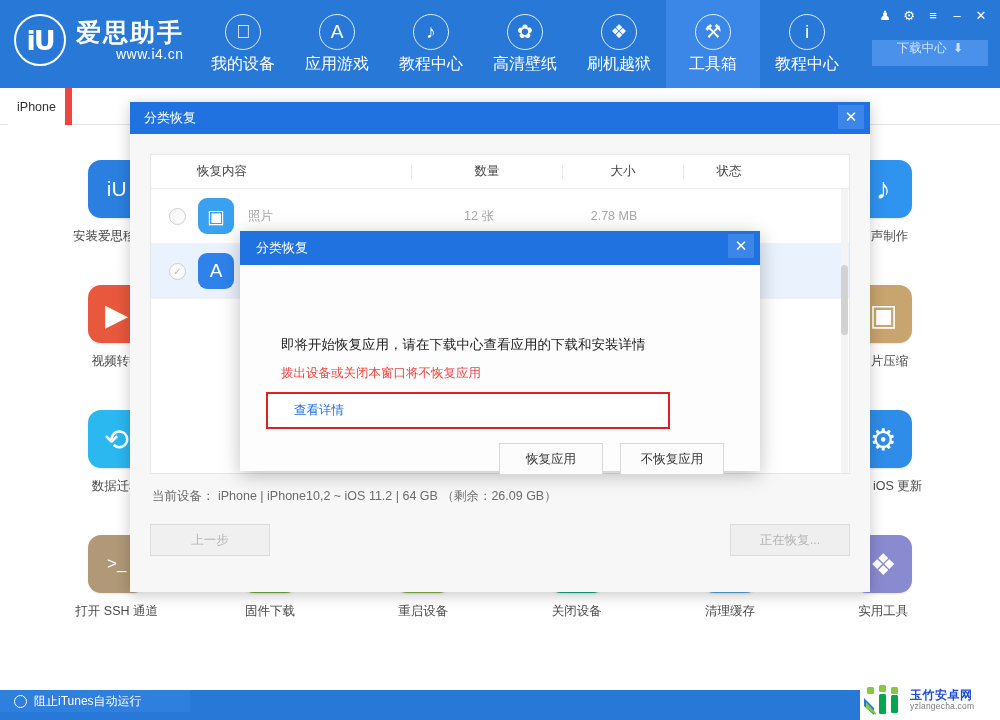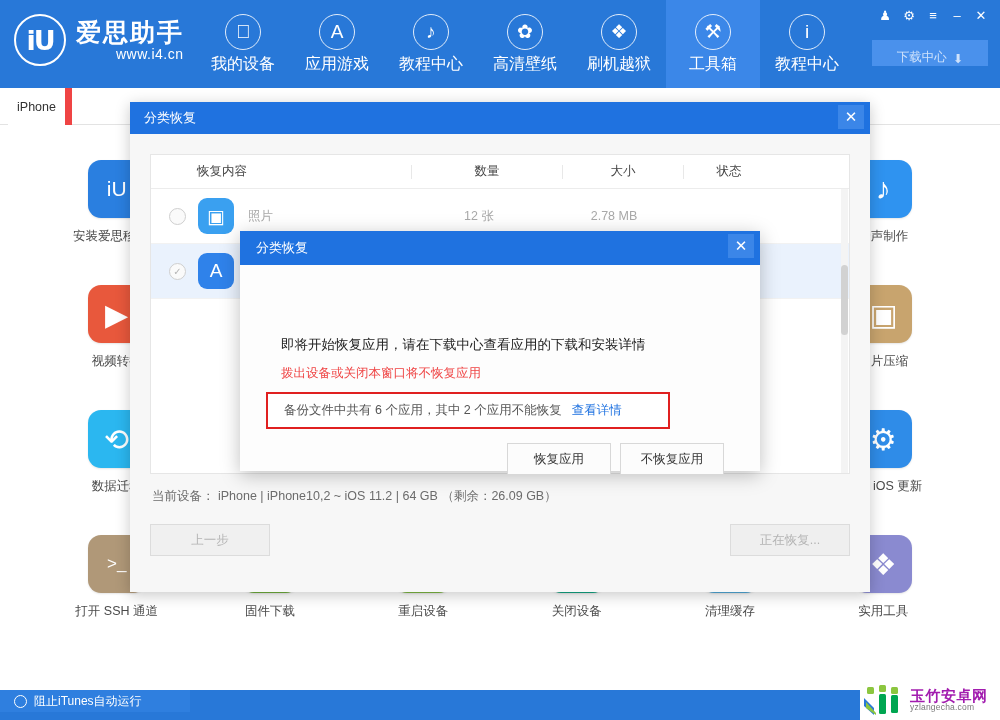--- a/index.html
+++ b/index.html
@@ -62,21 +62,21 @@
   .win-btn {
     width: 22px; height: 22px; color: #fff; font-size: 13px;
     display: flex; align-items: center; justify-content: center;
     cursor: pointer;
   }
   .dl-center {
     position: absolute; right: 12px; top: 40px;
     width: 116px; height: 26px;
     background: #4a91ec;
     color: #cfe2fb; font-size: 12.5px;
-    display: flex; align-items: flex-end; justify-content: center; gap: 6px;
+    display: flex; align-items: flex-start; justify-content: center; gap: 6px;
     cursor: pointer;
   }
 
   
   .tabbar {
     position: absolute; left: 0; top: 88px;
     width: 1000px; height: 37px;
     background: #fff;
     border-bottom: 1px solid #e3e3e3;
   }
@@ -136,21 +136,21 @@
     display: flex; align-items: center; cursor: pointer;
   }
   .watermark {
     position: absolute; right: 0; bottom: 0;
     width: 140px; height: 40px;
     background: #fff;
     display: flex; align-items: center; gap: 4px; padding-left: 4px;
   }
   .wm-mark { position: relative; width: 42px; height: 32px; flex: none; }
   .wm-text { line-height: 1.05; }
-  .wm-cn { font-size: 15px; font-weight: bold; color: #a21caf; letter-spacing: 0.5px; }
+  .wm-cn { font-size: 12px; font-weight: bold; color: #1d4ed8; letter-spacing: 0.5px; }
   .wm-url { font-size: 8.5px; color: #7a7a7a; letter-spacing: 0.2px; }
 
   
   .dialog-outer {
     position: absolute; left: 130px; top: 102px;
     width: 740px; height: 490px;
     background: #f7f7f7;
     box-shadow: 0 3px 14px rgba(0,0,0,0.22);
   }
   .dlg-title-bar {
@@ -274,21 +274,21 @@
     position: absolute; left: 26px; top: 127px;
     width: 404px; height: 37px;
     border: 2px solid #e02020;
     background: #fff;
     display: flex; align-items: center; padding-left: 16px;
     font-size: 12.5px; color: #555;
   }
   .warn-link { color: #1f72e0; margin-left: 10px; cursor: pointer; }
   .m-btns {
     position: absolute; right: 36px; top: 178px;
-    display: flex; gap: 9px;
+    display: flex; gap: 17px;
   }
   .m-btn {
     width: 104px; height: 32px;
     background: #fcfcfc; border: 1px solid #d8d8d8;
     font-size: 12.5px; color: #333;
     display: flex; align-items: center; justify-content: center;
     cursor: pointer;
   }
 </style>
 </head>
@@ -529,21 +529,20 @@
 
   <div class="modal">
     <div class="modal-title-bar">
       <span class="modal-title">分类恢复</span>
       <span class="modal-close">✕</span>
     </div>
     <div class="modal-body">
       <div class="m-line1">即将开始恢复应用，请在下载中心查看应用的下载和安装详情</div>
       <div class="m-line2">拨出设备或关闭本窗口将不恢复应用</div>
       <div class="warn-box">
-        <span>备份文件中共有 6 个应用，其中 2 个应用不能恢复</span>
         <span class="warn-link">查看详情</span>
       </div>
       <div class="m-btns">
         <div class="m-btn">恢复应用</div>
         <div class="m-btn">不恢复应用</div>
       </div>
     </div>
   </div>
 
 </div>

